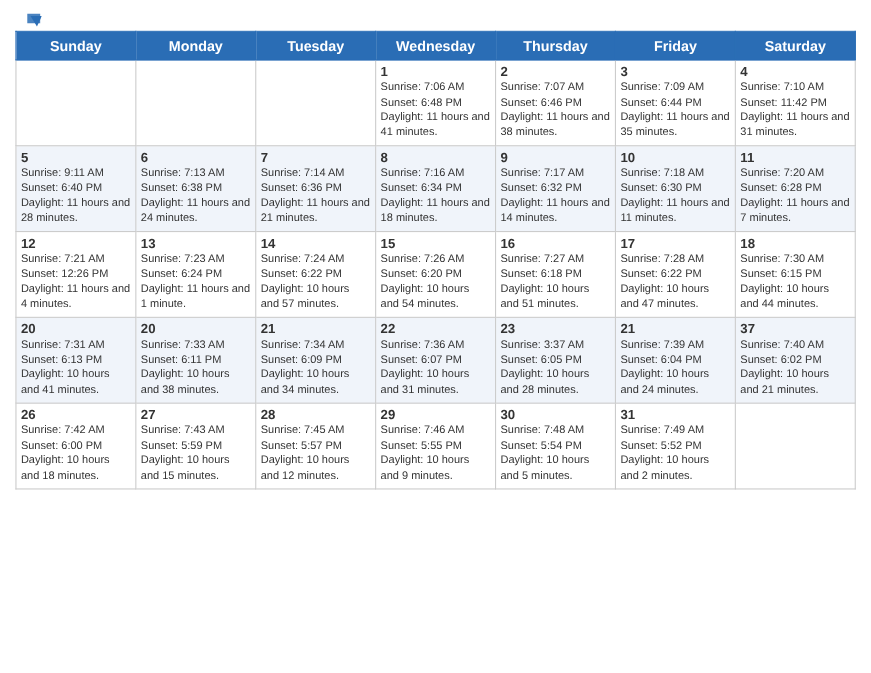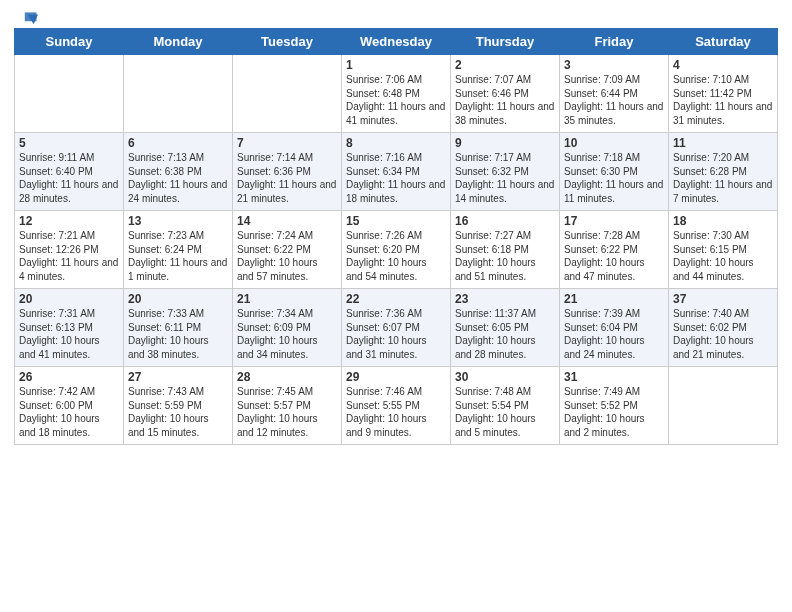--- a/index.html
+++ b/index.html
@@ -266,21 +266,21 @@
 Daylight: 10 hours and 34 minutes.</div>
           </td>
           <td class="alt-row">
             <span class="day-number">22</span>
             <div class="day-info">Sunrise: 7:36 AM
 Sunset: 6:07 PM
 Daylight: 10 hours and 31 minutes.</div>
           </td>
           <td class="alt-row">
             <span class="day-number">23</span>
-            <div class="day-info">Sunrise: 11:37 AM
+            <div class="day-info">Sunrise: 3:37 AM
 Sunset: 6:05 PM
 Daylight: 10 hours and 28 minutes.</div>
           </td>
           <td class="alt-row">
             <span class="day-number">21</span>
             <div class="day-info">Sunrise: 7:39 AM
 Sunset: 6:04 PM
 Daylight: 10 hours and 24 minutes.</div>
           </td>
           <td class="alt-row">

